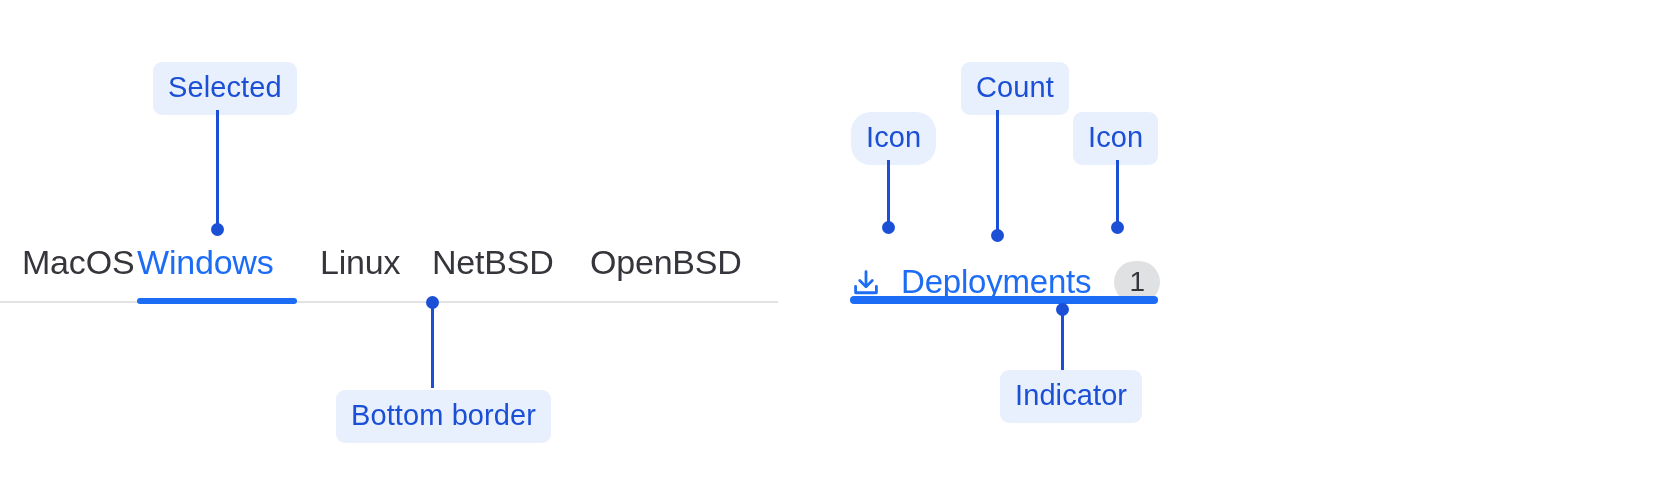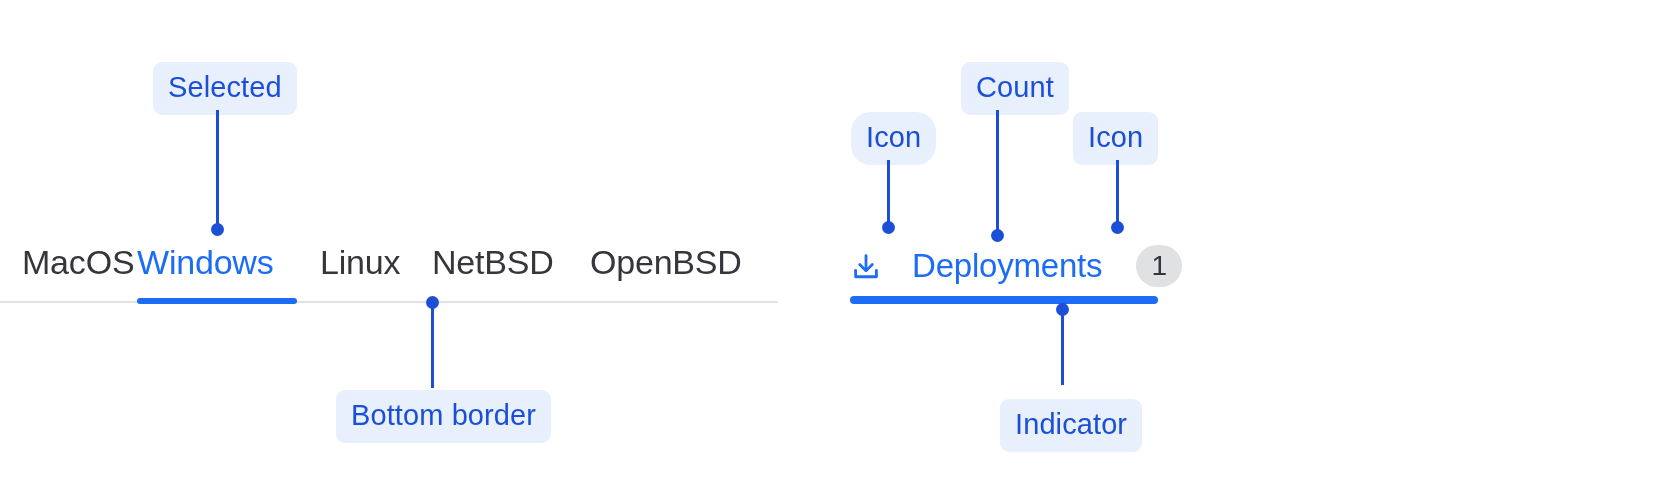--- a/index.html
+++ b/index.html
@@ -88,24 +88,24 @@
   #deploy {
     position: absolute;
     left: 850px;
     top: 243px;
     width: 310px;
     height: 60px;
   }
   #deploy .row {
     position: absolute;
     left: 0;
-    top: 0;
+    top: 16px;
     display: flex;
     align-items: center;
-    gap: 30px;
+    gap: 19px;
     height: 46px;
   }
   #deploy .dl-icon {
     display: block;
     width: 32px;
     height: 32px;
     margin-top: 2px;
   }
   #deploy .dl-label {
     font-size: 33px;
@@ -196,15 +196,15 @@
         </svg>
       </span>
       <span class="dl-label">Deployments</span>
       <span class="badge">1</span>
     </div>
     <div class="indicator"></div>
   </div>
 
   <div class="dot" style="left:1056px; top:303px;"></div>
   <div class="leader" style="left:1061px; top:309px; height:76px;"></div>
-  <div class="anno" style="left:1000px; top:399px;">Indicator</div>
+  <div class="anno" style="left:1000px; top:370px;">Indicator</div>
 
 </div>
 
 </body></html>

